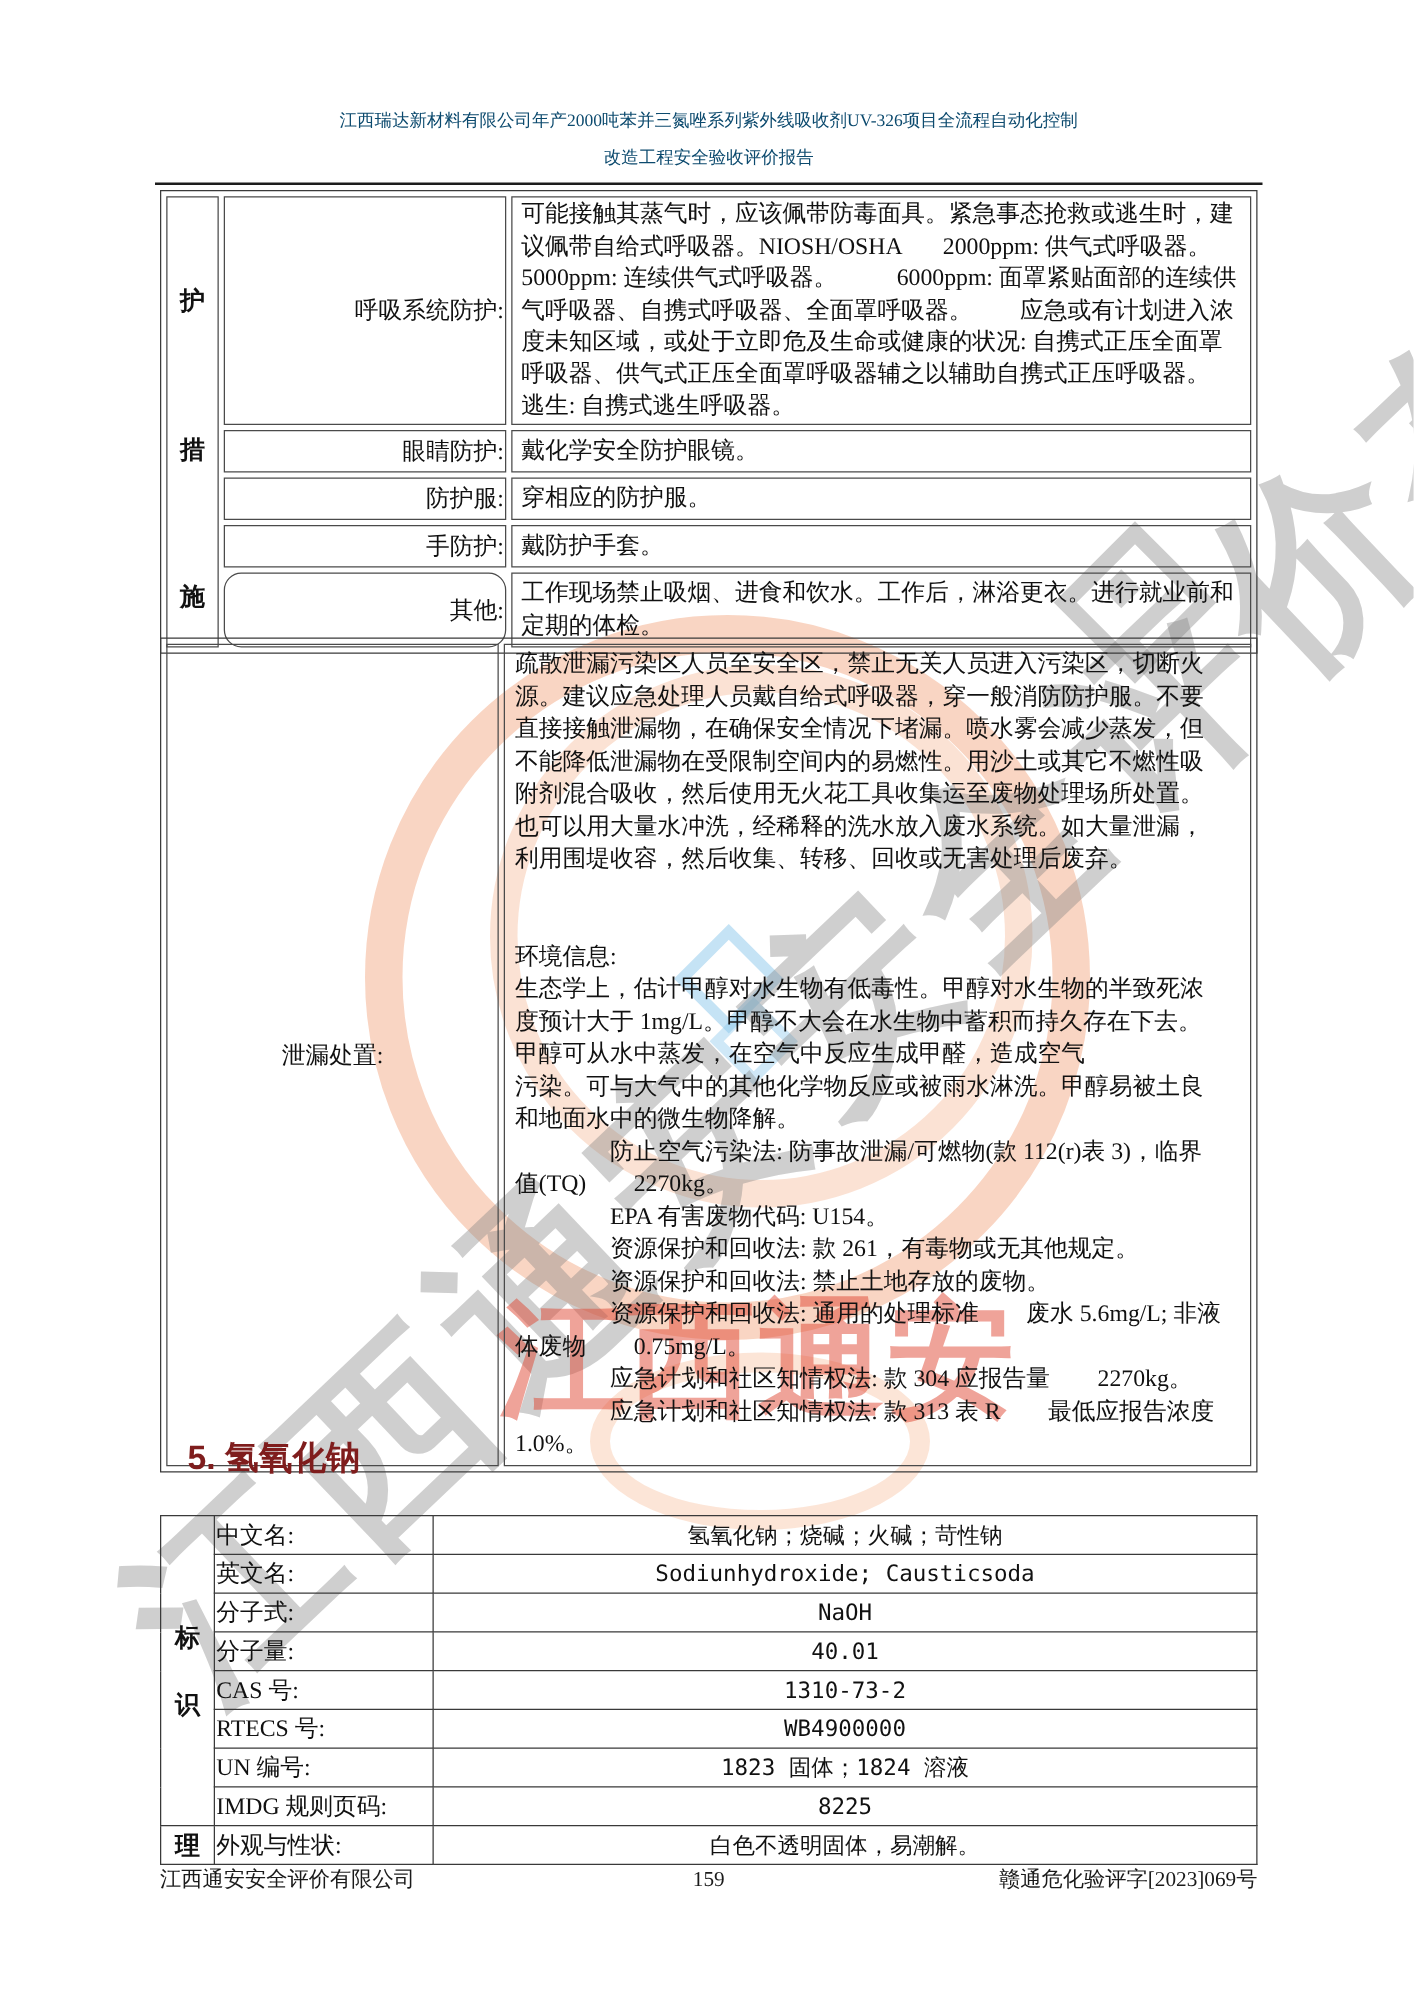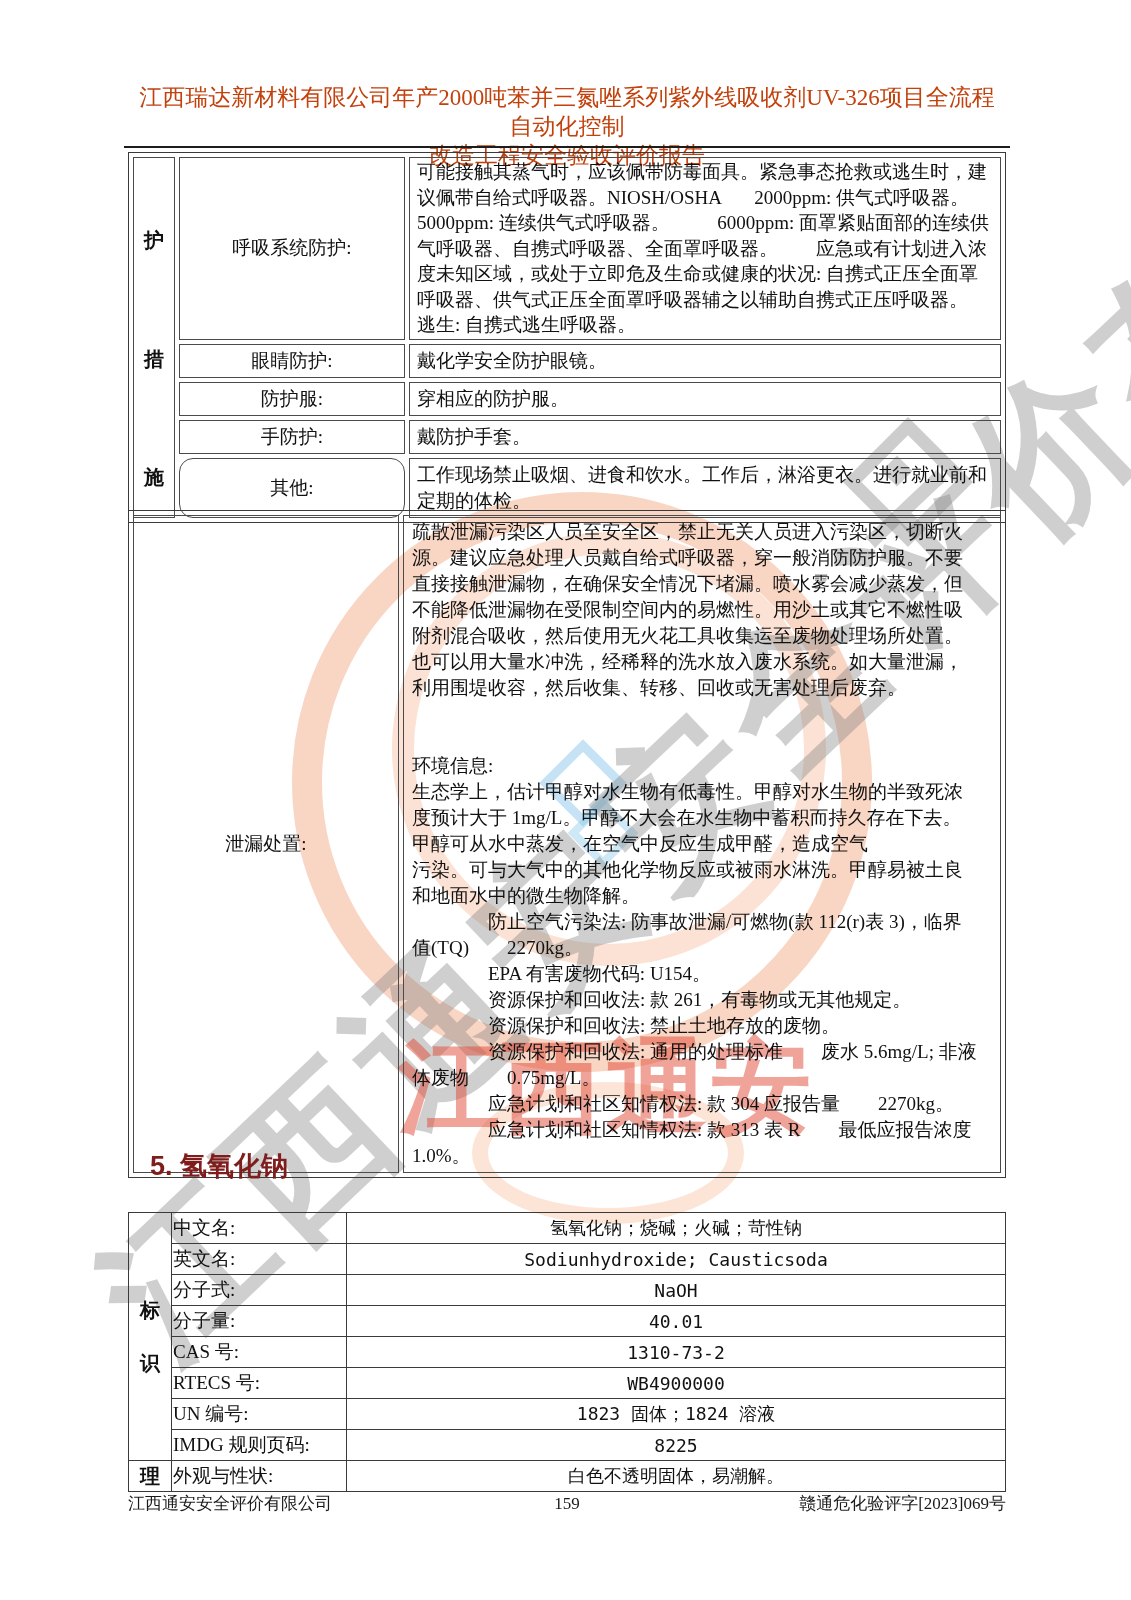--- a/index.html
+++ b/index.html
@@ -55,37 +55,37 @@
   .wm-red-text{
     left:398px;top:1020px;
     font-size:102px;font-weight:600;letter-spacing:2px;
     white-space:nowrap;
     color:rgba(224,72,52,0.50);
   }
   
   .content{position:absolute;left:128px;top:0;width:878px;height:1600px;z-index:1;}
   .header{
     position:absolute;top:83px;left:0;width:100%;
-    text-align:center;font-size:23px;line-height:29px;color:#c2410c;
+    text-align:center;font-size:14px;line-height:29px;color:#0c4a6e;
   }
   .header-rule{
     position:absolute;top:146px;left:-4px;width:886px;height:2px;background:#1c1c1c;
   }
   table{border-color:#3a3a3a;}
   .t-spaced{
     border-collapse:separate;border-spacing:4px;
     border:1px solid #3a3a3a;width:878px;table-layout:fixed;
     background:transparent;
   }
   .t-spaced td{border:1px solid #4a4a4a;font-size:19px;background:transparent;}
   .tbl1{position:absolute;top:152px;left:0;}
   .tbl2{position:absolute;top:510px;left:0;}
   .col-side{width:38px;}
   .col-lbl{width:222px;}
-  .lbl{text-align:center;vertical-align:middle;}
+  .lbl{text-align:right;vertical-align:middle;}
   .val{
     text-align:left;vertical-align:top;padding:1px 6px 1px 7px;
     line-height:25.5px;white-space:pre-wrap;word-break:break-all;
   }
   .val-mid{vertical-align:middle;}
   .side-stack{
     display:flex;flex-direction:column;justify-content:space-between;align-items:center;
     height:336px;padding:58px 0 14px;box-sizing:border-box;font-size:20px;font-weight:600;
   }
   .leak-side{width:262px;text-align:center;vertical-align:middle;}

